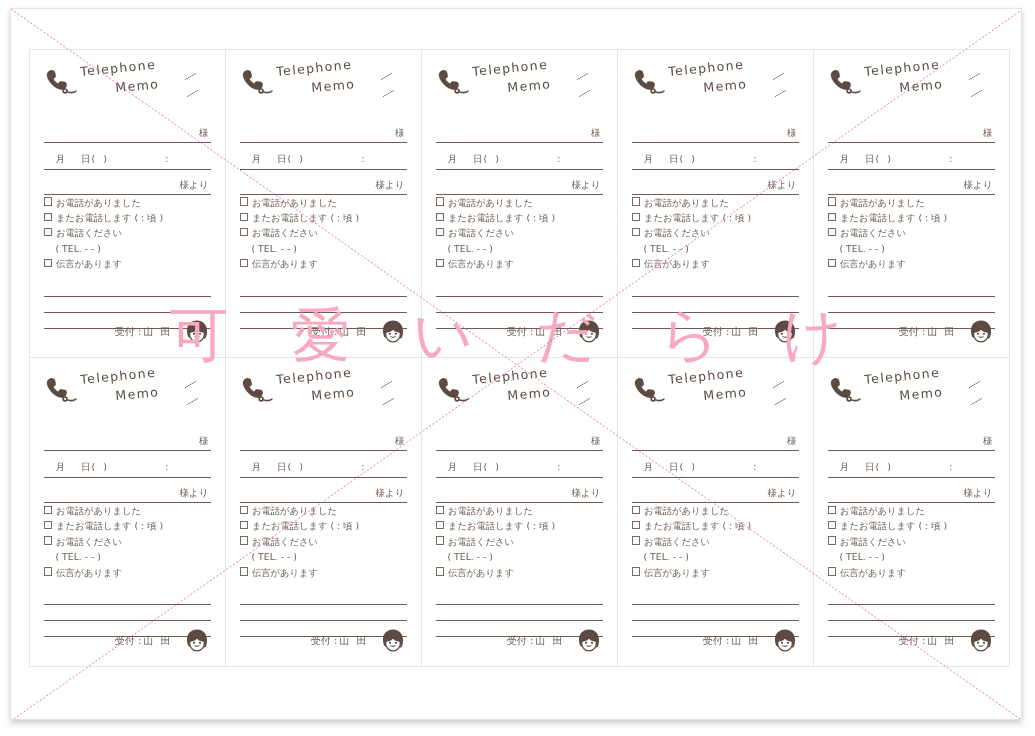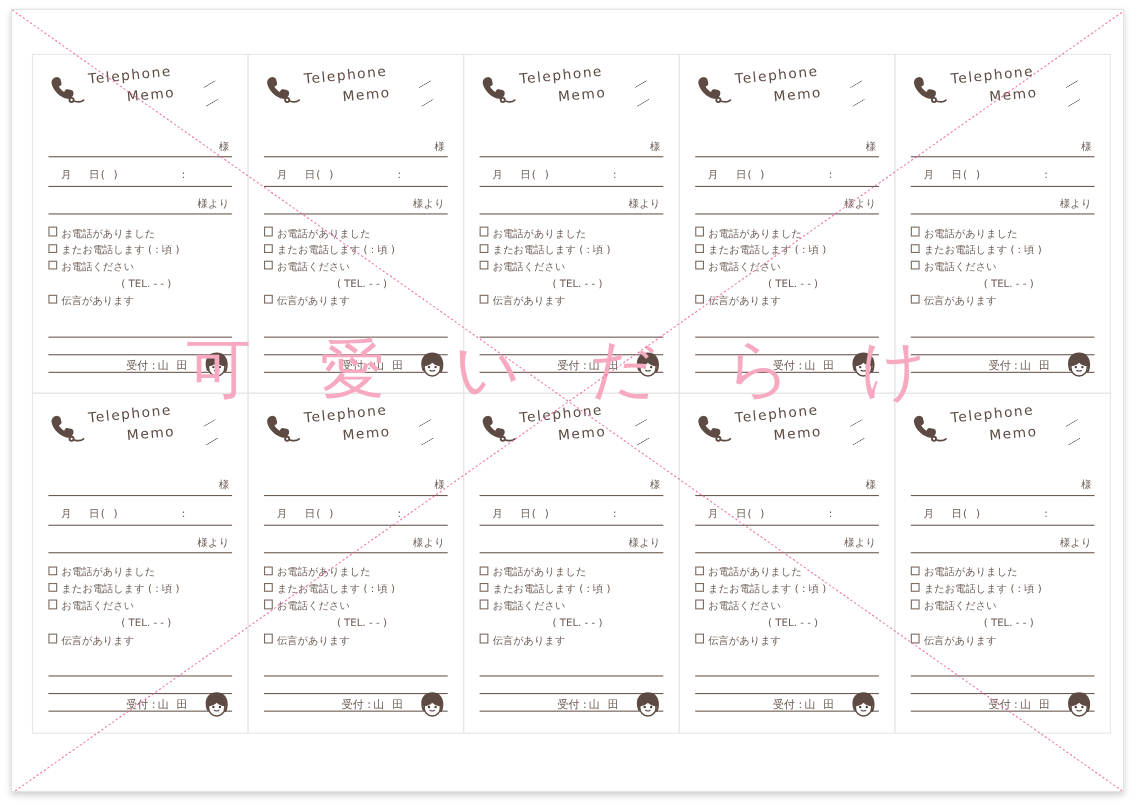--- a/index.html
+++ b/index.html
@@ -160,39 +160,37 @@
   .df-m  { margin-left: 12px; }
   .df-d  { margin-left: 16px; }
   .df-paren { margin-left: 1px; letter-spacing: 8px; }
   .df-colon { margin-left: auto; margin-right: 42px; }
 
   .r-from { height: 24px; }
   .lbl-from { right: 2px; }
 
   
   .checks {
-    margin-top: 10px;
     font-size: 9.3px;
     line-height: 15.4px;
     color: #6b5b53;
   }
   .chk-row { white-space: nowrap; display: block; }
   .box {
     display: inline-block;
     width: 6.4px;
     height: 6.4px;
     border: 1px solid #7a6a61;
     margin-right: 4px;
     vertical-align: 0px;
   }
   .sub-tel {
     display: block;
     white-space: nowrap;
     padding-left: 12px;
-    text-align: center;
   }
 
   
   .memo-lines { margin-top: 9px; }
   .memo-line {
     border-bottom: 1.6px solid #6b5b53;
     height: 15px;
   }
 
   

